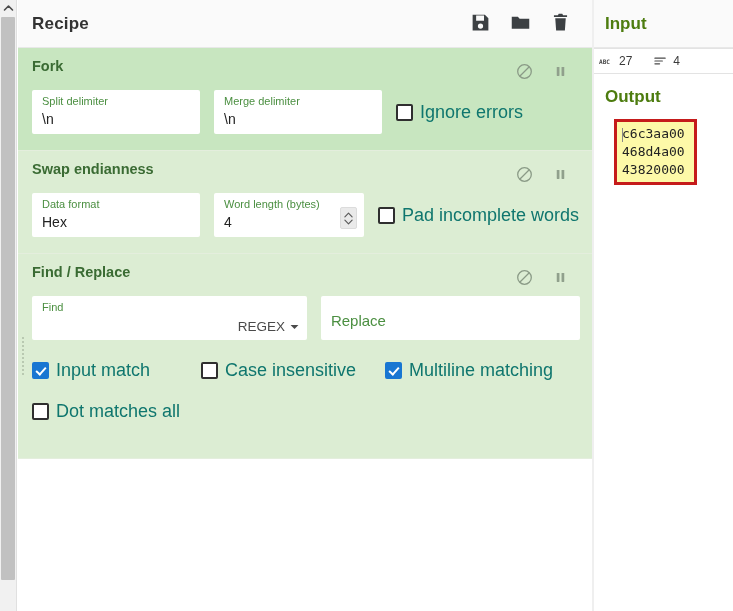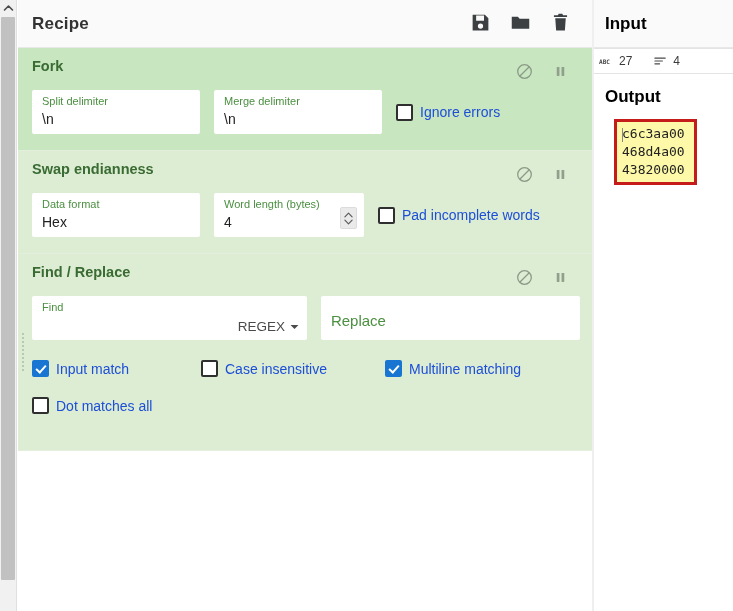--- a/index.html
+++ b/index.html
@@ -217,22 +217,22 @@
   .chk.on .box::after {
     content: "";
     position: absolute;
     left: 4px; top: 1px;
     width: 4px; height: 8px;
     border: solid #fff;
     border-width: 0 2px 2px 0;
     transform: rotate(42deg);
   }
   .chk .clabel {
-    font-size: 14px;
-    color: #1d4ed8;
+    font-size: 18px;
+    color: #0f766e;
     white-space: nowrap;
   }
 
   .chk-row {
     display: flex;
     align-items: center;
     margin-top: 20px;
   }
   .chk-row .chk:nth-child(1) { width: 169px; }
   .chk-row .chk:nth-child(2) { width: 184px; }
@@ -258,21 +258,21 @@
     height: 48px;
     background: #fafafa;
     border-bottom: 1px solid #e8e8e8;
     display: flex;
     align-items: center;
     padding-left: 11px;
   }
   .io-title {
     font-size: 17px;
     font-weight: bold;
-    color: #000000;
+    color: #4d7c0f;
   }
 
   .input-area {
     position: relative;
     height: 390px;
     background: #fff;
     border-left: 3px solid #b7d8a9;
     padding: 7px 0 0 5px;
     overflow: hidden;
   }

